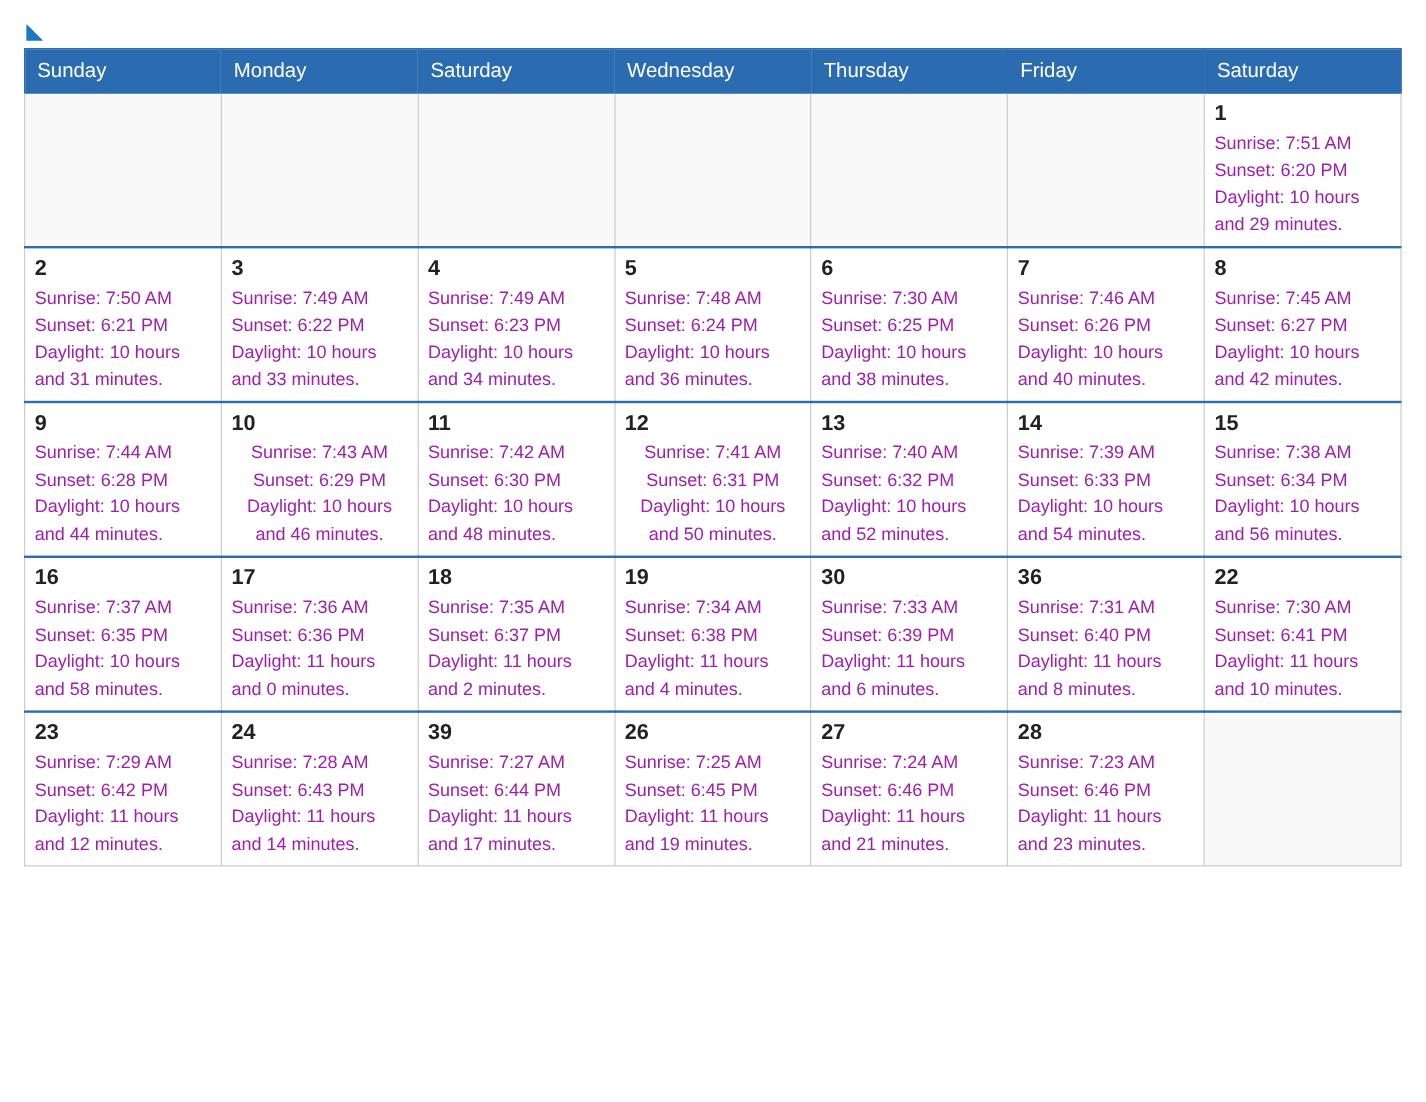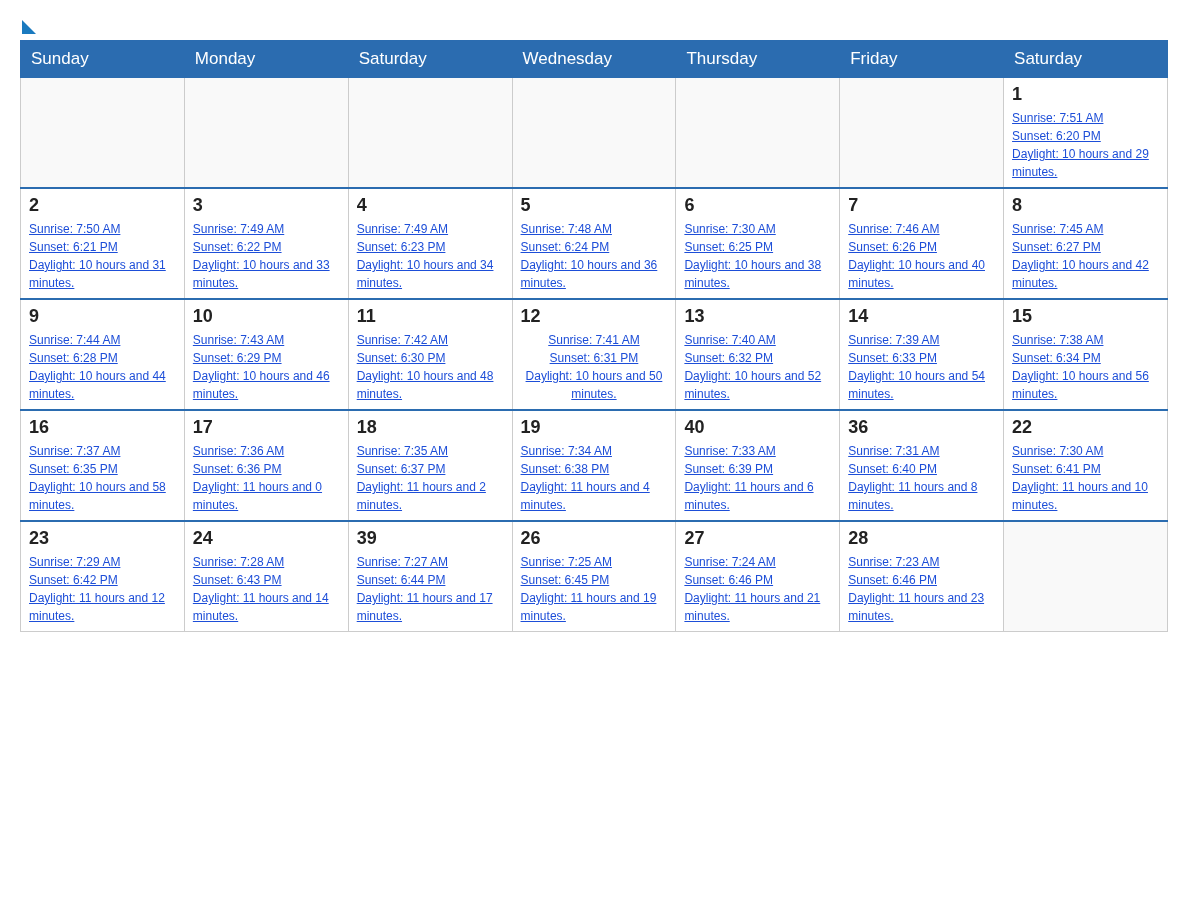--- a/index.html
+++ b/index.html
@@ -76,24 +76,23 @@
       height: 110px;
     }
     .day-number {
       font-size: 18px;
       font-weight: bold;
       color: #222;
       display: block;
       margin-bottom: 4px;
     }
     .day-info {
-      font-size: 12px;
-      color: #1d4ed8;
+      font-size: 15px;
+      color: #a21caf;
       line-height: 1.5;
-      text-decoration: underline;
     }
     .empty-cell {
       background: #f9f9f9;
     }
     
     tbody tr:first-child td {
       border-top: 1px solid #ccc;
     }
   </style>
 </head>
@@ -188,21 +187,21 @@
       </tr>
       <tr style="border-top: 2px solid rgb(43, 108, 176);">
         <td>
           <span class="day-number">9</span>
           <div class="day-info" style="white-space: pre-line;">Sunrise: 7:44 AM
 Sunset: 6:28 PM
 Daylight: 10 hours and 44 minutes.</div>
         </td>
         <td>
           <span class="day-number">10</span>
-          <div class="day-info" style="white-space: pre-line;">Sunrise: 7:43 AM
+          <div class="day-info" style="white-space: pre-line; text-align: center;">Sunrise: 7:43 AM
 Sunset: 6:29 PM
 Daylight: 10 hours and 46 minutes.</div>
         </td>
         <td>
           <span class="day-number">11</span>
           <div class="day-info" style="white-space: pre-line;">Sunrise: 7:42 AM
 Sunset: 6:30 PM
 Daylight: 10 hours and 48 minutes.</div>
         </td>
         <td>
@@ -249,21 +248,21 @@
 Sunset: 6:37 PM
 Daylight: 11 hours and 2 minutes.</div>
         </td>
         <td>
           <span class="day-number">19</span>
           <div class="day-info" style="white-space: pre-line;">Sunrise: 7:34 AM
 Sunset: 6:38 PM
 Daylight: 11 hours and 4 minutes.</div>
         </td>
         <td>
-          <span class="day-number">40</span>
+          <span class="day-number">30</span>
           <div class="day-info" style="white-space: pre-line;">Sunrise: 7:33 AM
 Sunset: 6:39 PM
 Daylight: 11 hours and 6 minutes.</div>
         </td>
         <td>
           <span class="day-number">36</span>
           <div class="day-info" style="white-space: pre-line;">Sunrise: 7:31 AM
 Sunset: 6:40 PM
 Daylight: 11 hours and 8 minutes.</div>
         </td>

